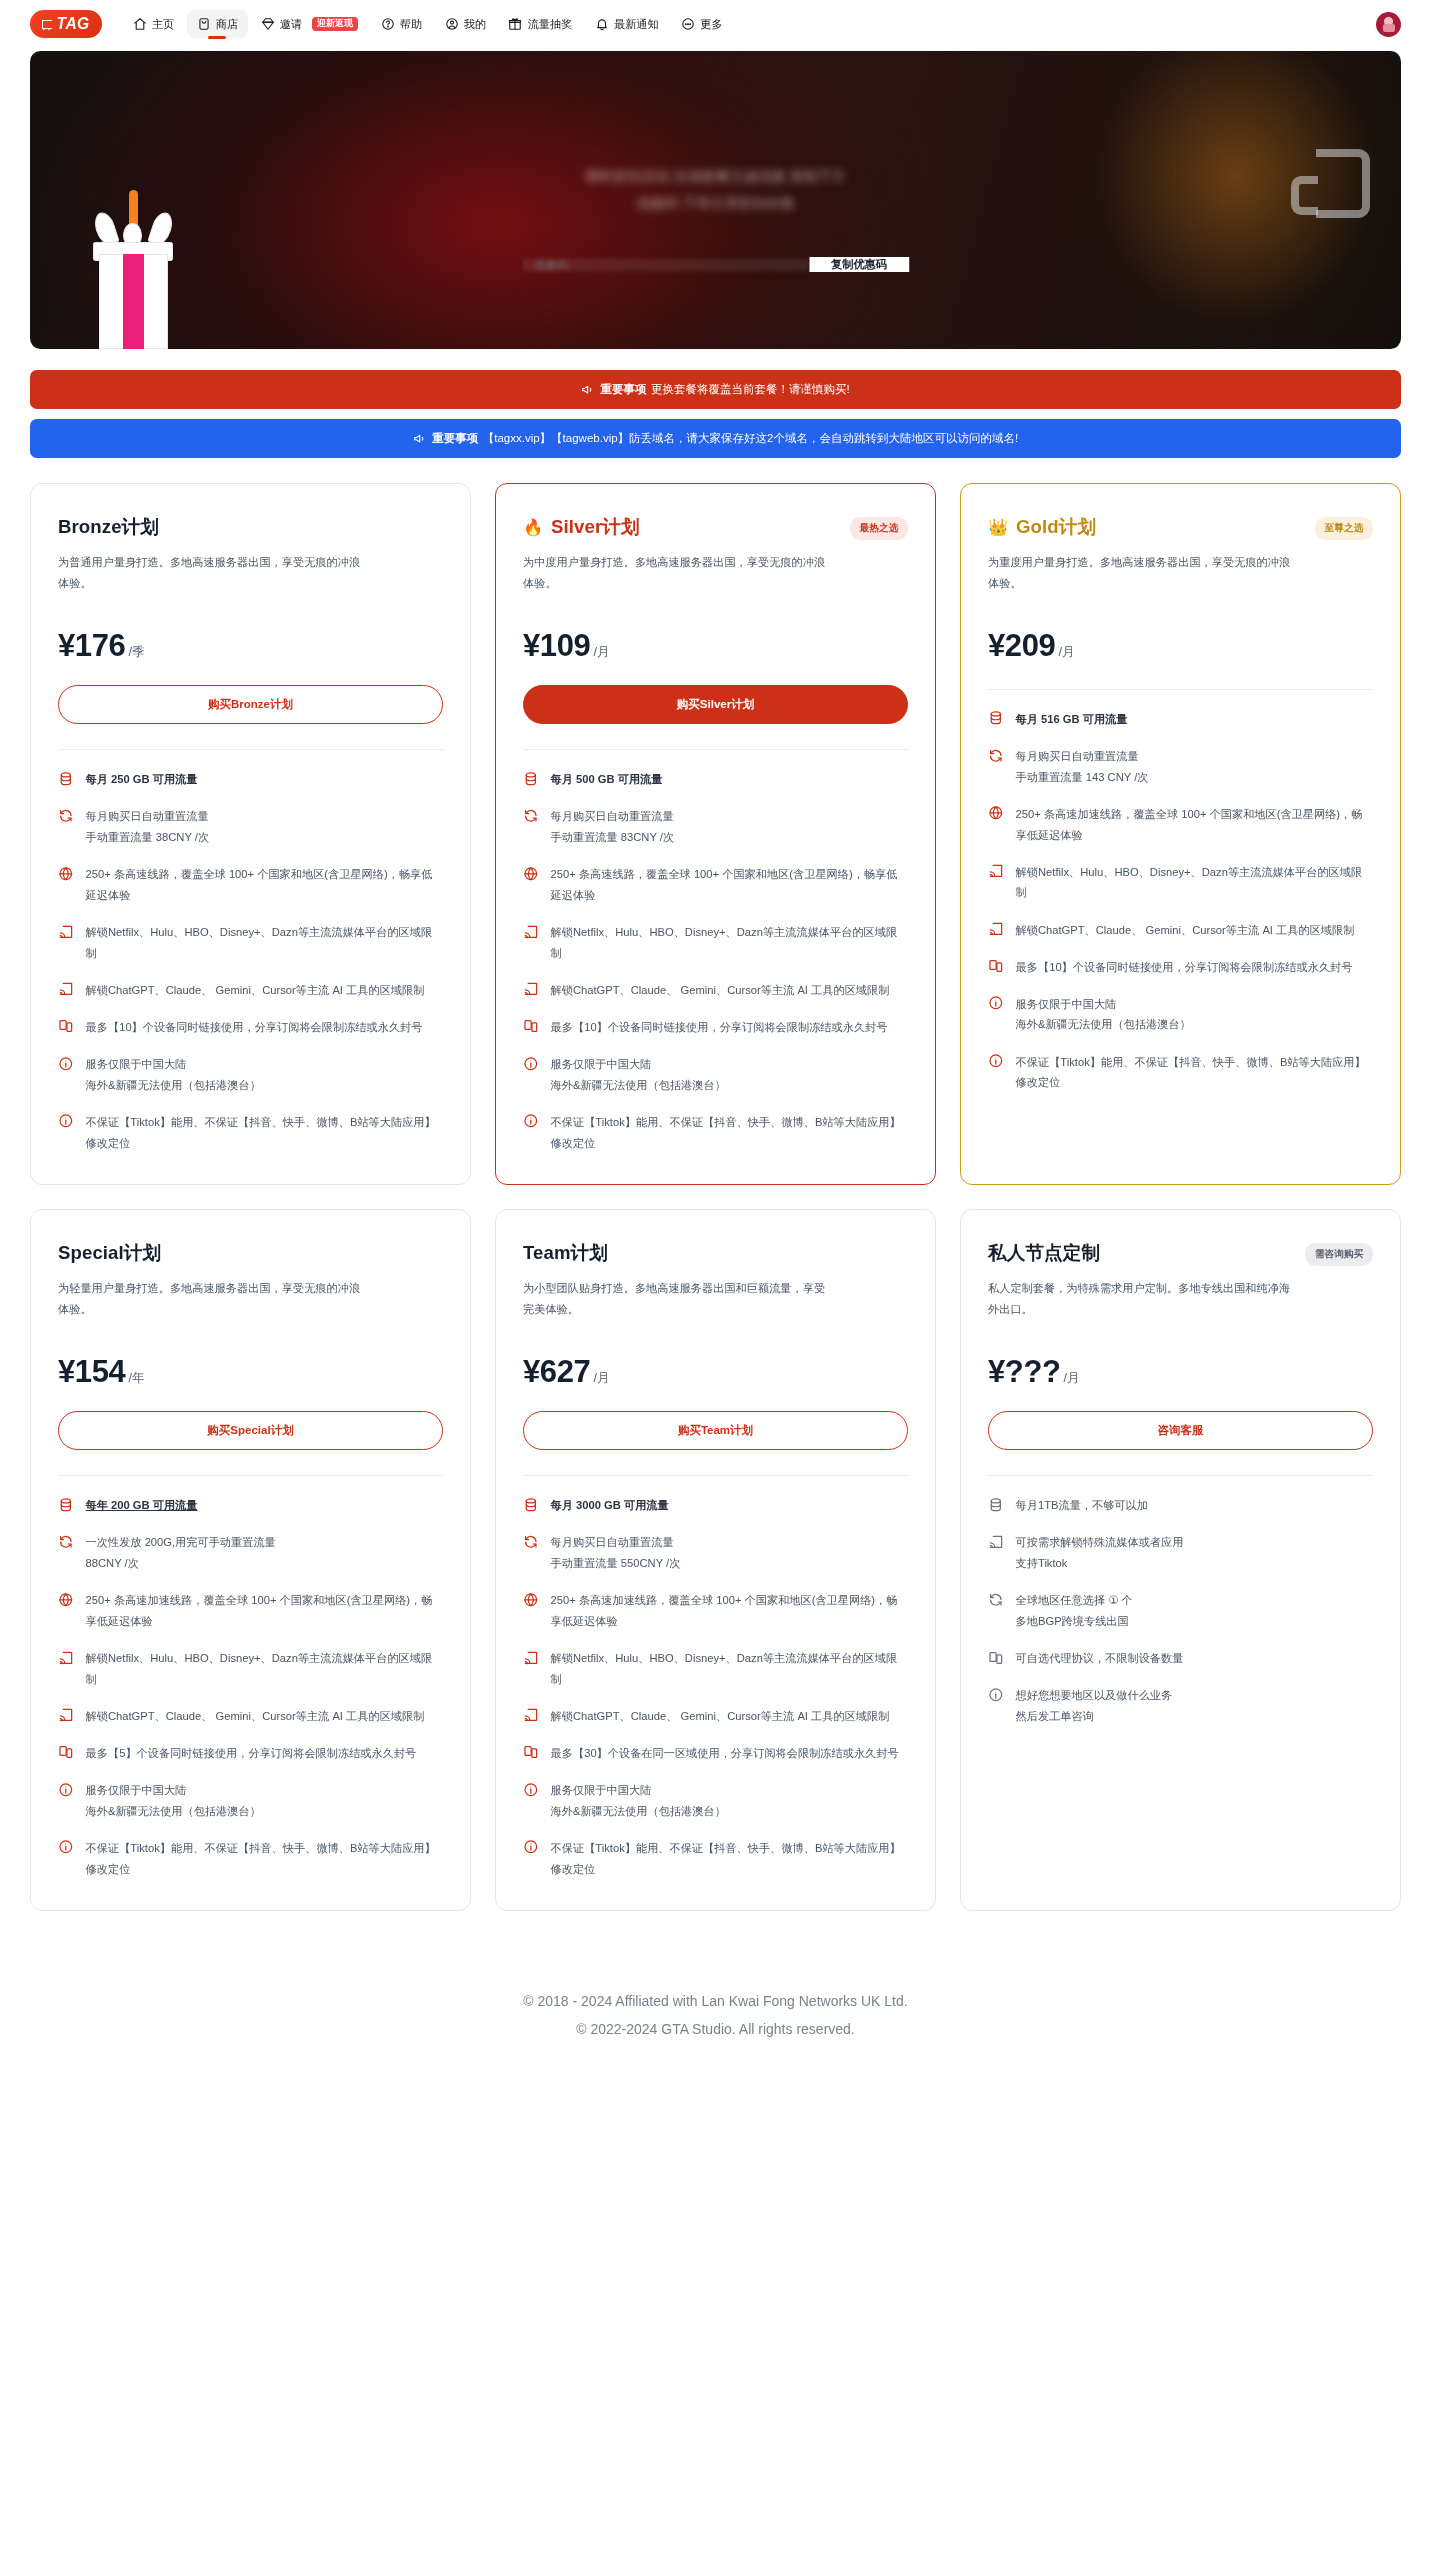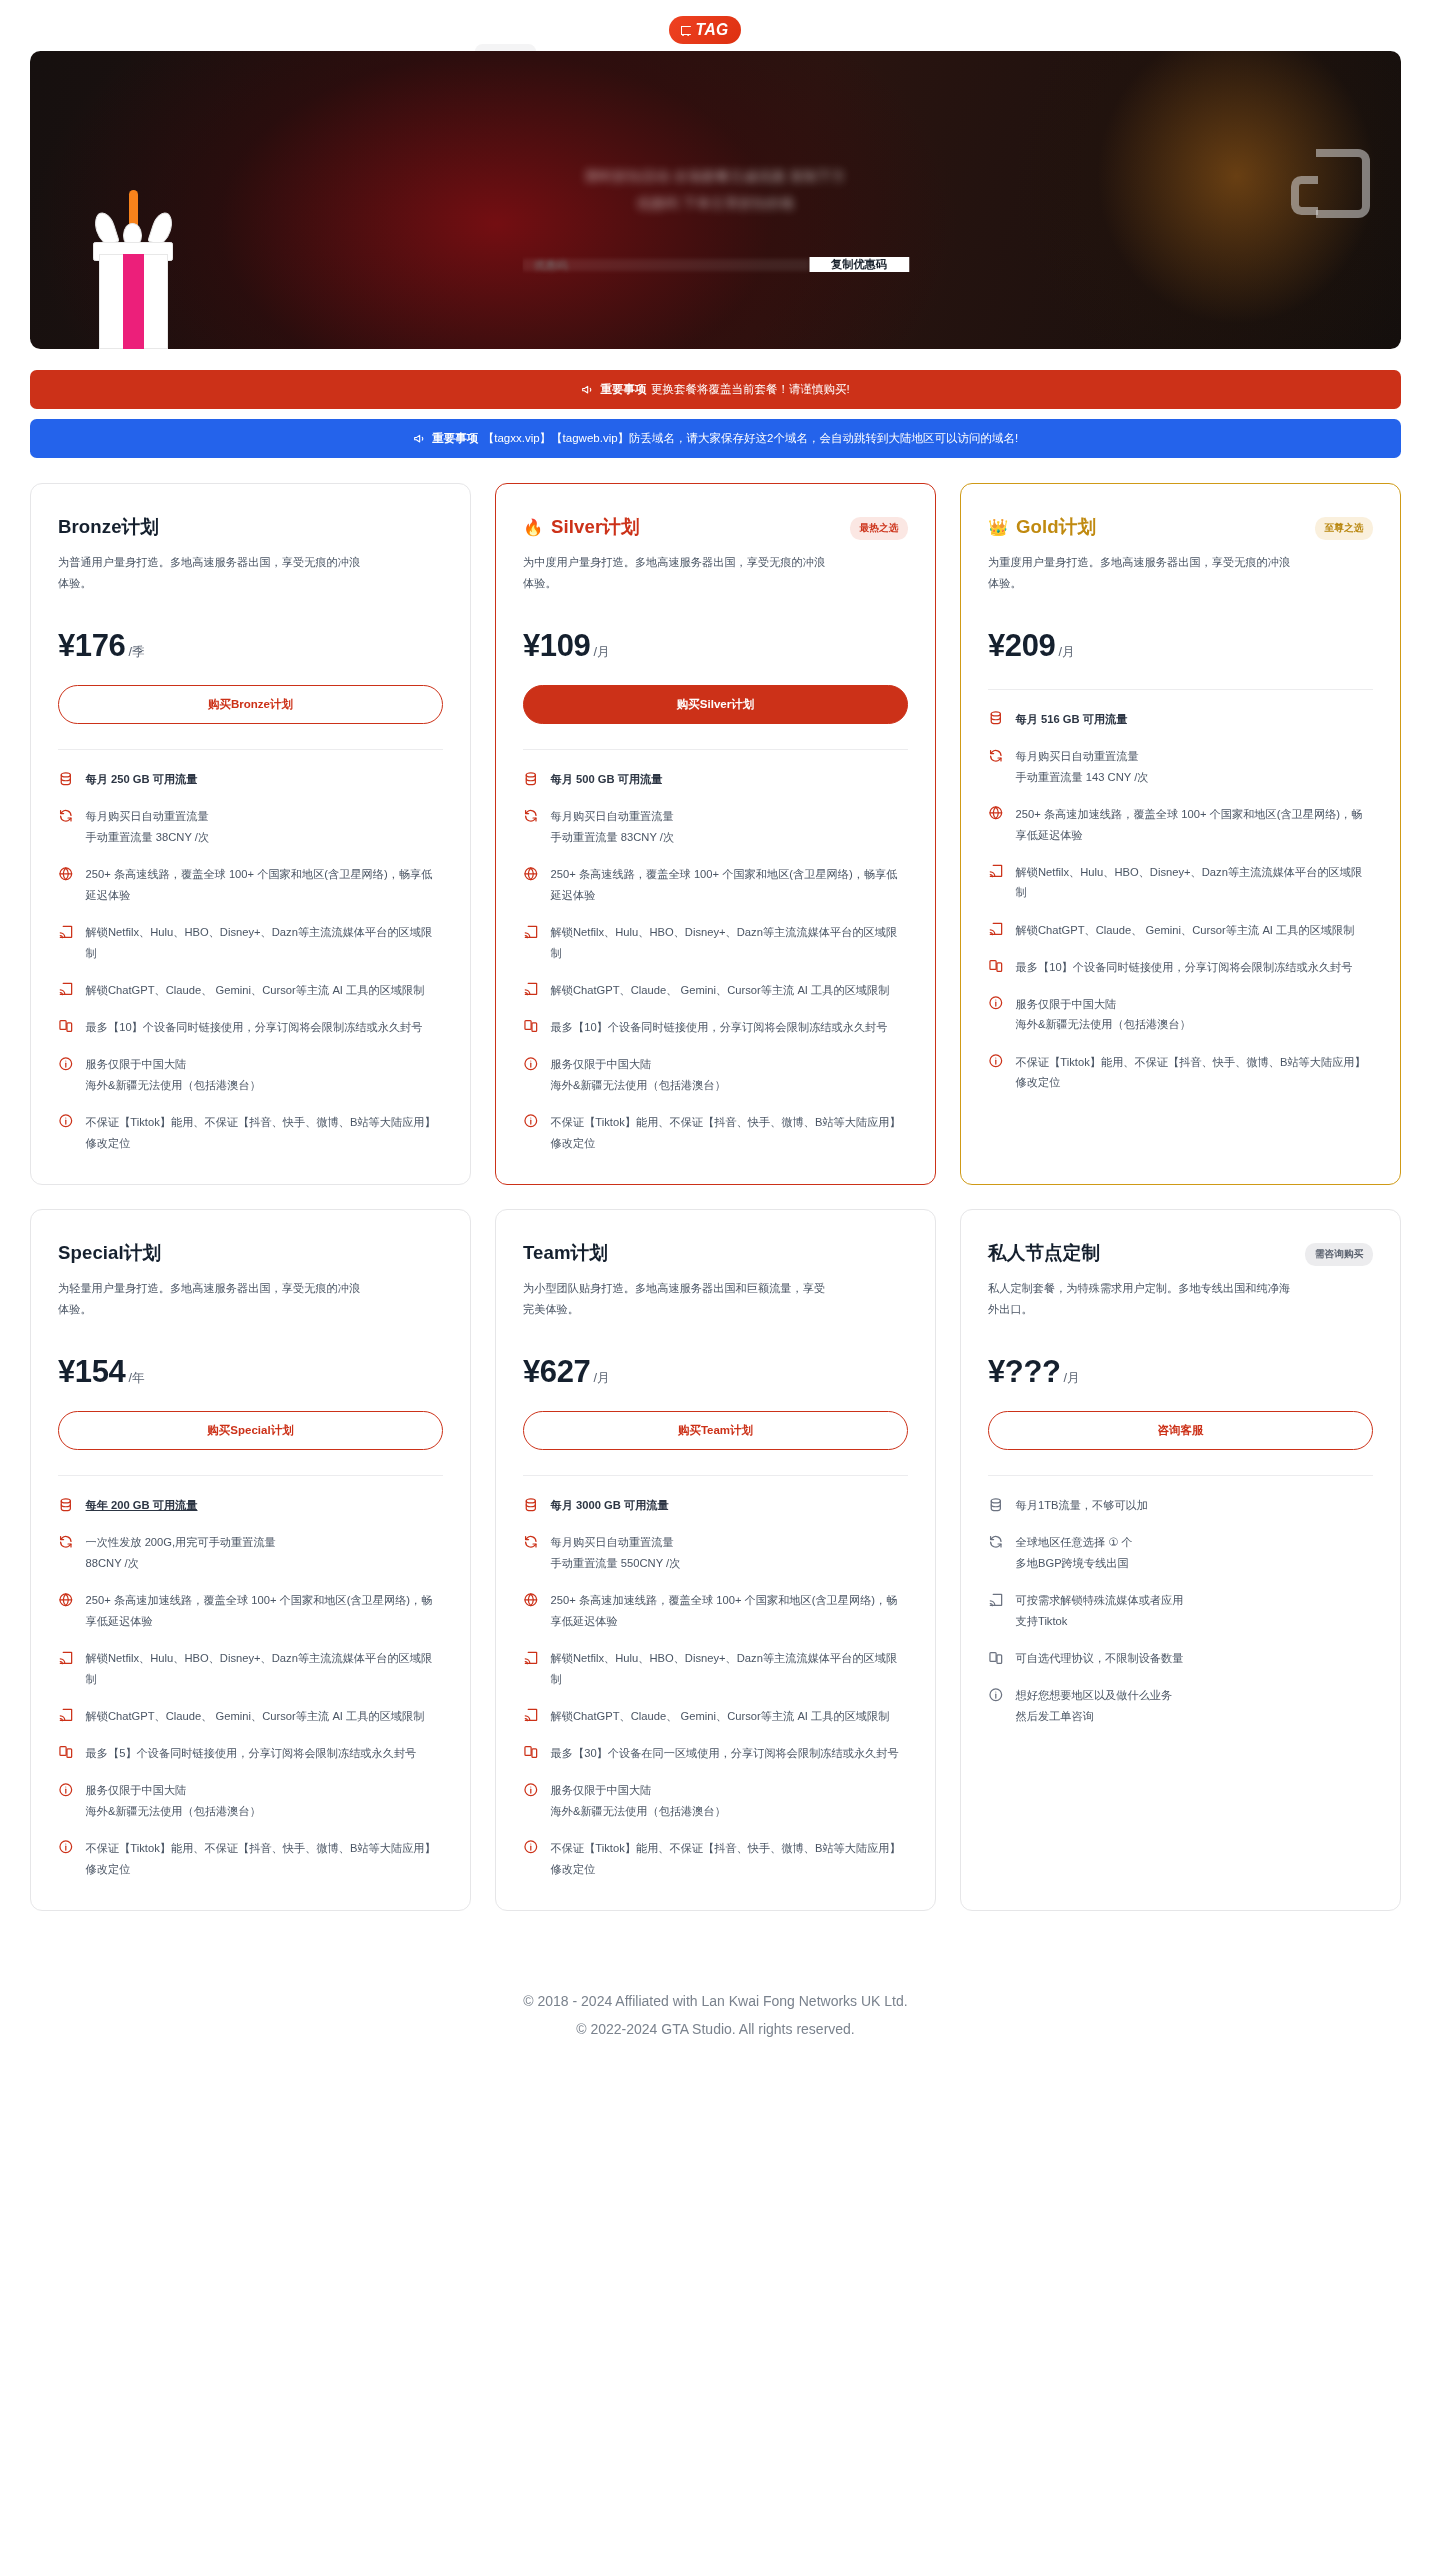--- a/index.html
+++ b/index.html
@@ -12,21 +12,20 @@
   body { width: 1431px; min-height: 2576px; position: relative; }
 
   
   .navbar {
     height: 48px;
     display: flex;
     align-items: center;
     padding: 16px 30px;
     background: #ffffff;
     position: relative;
-    flex-direction: column;
   }
   .logo {
     width: 72px; height: 28px;
     background: linear-gradient(135deg,#ef4222,#dd3010);
     border-radius: 14px;
     display: flex; align-items: center; justify-content: center;
     gap: 3px;
     margin-right: 21px;
     flex: none;
   }
@@ -806,40 +805,40 @@
         <div class="feature">
           <span class="feature-icon" style="color: rgb(107, 114, 128);"><svg viewBox="0 0 24 24" fill="none" stroke="#6b7280" stroke-width="1.9" stroke-linecap="round" stroke-linejoin="round">
               <ellipse cx="12" cy="6" rx="7" ry="3"></ellipse>
               <path d="M5 6v12c0 1.66 3.13 3 7 3s7-1.34 7-3V6"></path>
               <path d="M5 12c0 1.66 3.13 3 7 3s7-1.34 7-3"></path>
             </svg></span>
           <div class="feature-text" style="white-space: pre-line;">每月1TB流量，不够可以加</div>
         </div>
         <div class="feature">
           <span class="feature-icon" style="color: rgb(107, 114, 128);"><svg viewBox="0 0 24 24" fill="none" stroke="#6b7280" stroke-width="1.9" stroke-linecap="round" stroke-linejoin="round">
+              <path d="M3.5 20.5h17a.5.5 0 0 0 .5-.5V4a.5.5 0 0 0-.5-.5H8"></path>
+              <path d="M3.5 13.5a7 7 0 0 1 7 7"></path>
+              <path d="M3.5 17.8a3.2 3.2 0 0 1 3.2 3.2"></path>
+              <circle cx="3.9" cy="20.6" r="0.8" fill="currentColor" stroke="none"></circle>
+            </svg></span>
+          <div class="feature-text" style="white-space: pre-line;">可按需求解锁特殊流媒体或者应用
+支持Tiktok</div>
+        </div>
+        <div class="feature">
+          <span class="feature-icon" style="color: rgb(107, 114, 128);"><svg viewBox="0 0 24 24" fill="none" stroke="#6b7280" stroke-width="1.9" stroke-linecap="round" stroke-linejoin="round">
               <path d="M20 11.5A8 8 0 0 0 6.3 6.2L4 8.4"></path>
               <path d="M4 4v4.6h4.6"></path>
               <path d="M4 12.5A8 8 0 0 0 17.7 17.8L20 15.6"></path>
               <path d="M20 20v-4.6h-4.6"></path>
             </svg></span>
           <div class="feature-text" style="white-space: pre-line;">全球地区任意选择 ① 个
 多地BGP跨境专线出国</div>
         </div>
         <div class="feature">
           <span class="feature-icon" style="color: rgb(107, 114, 128);"><svg viewBox="0 0 24 24" fill="none" stroke="#6b7280" stroke-width="1.9" stroke-linecap="round" stroke-linejoin="round">
-              <path d="M3.5 20.5h17a.5.5 0 0 0 .5-.5V4a.5.5 0 0 0-.5-.5H8"></path>
-              <path d="M3.5 13.5a7 7 0 0 1 7 7"></path>
-              <path d="M3.5 17.8a3.2 3.2 0 0 1 3.2 3.2"></path>
-              <circle cx="3.9" cy="20.6" r="0.8" fill="currentColor" stroke="none"></circle>
-            </svg></span>
-          <div class="feature-text" style="white-space: pre-line;">可按需求解锁特殊流媒体或者应用
-支持Tiktok</div>
-        </div>
-        <div class="feature">
-          <span class="feature-icon" style="color: rgb(107, 114, 128);"><svg viewBox="0 0 24 24" fill="none" stroke="#6b7280" stroke-width="1.9" stroke-linecap="round" stroke-linejoin="round">
               <rect x="3" y="4" width="9.5" height="13.5" rx="1.4"></rect>
               <rect x="13.8" y="7.5" width="7.2" height="13" rx="1.4"></rect>
             </svg></span>
           <div class="feature-text" style="white-space: pre-line;">可自选代理协议，不限制设备数量</div>
         </div>
         <div class="feature">
           <span class="feature-icon" style="color: rgb(107, 114, 128);"><svg viewBox="0 0 24 24" fill="none" stroke="#6b7280" stroke-width="1.9" stroke-linecap="round" stroke-linejoin="round">
               <circle cx="12" cy="12" r="9"></circle>
               <path d="M12 11v6"></path>
               <circle cx="12" cy="7.8" r="0.85" fill="currentColor" stroke="none"></circle>

